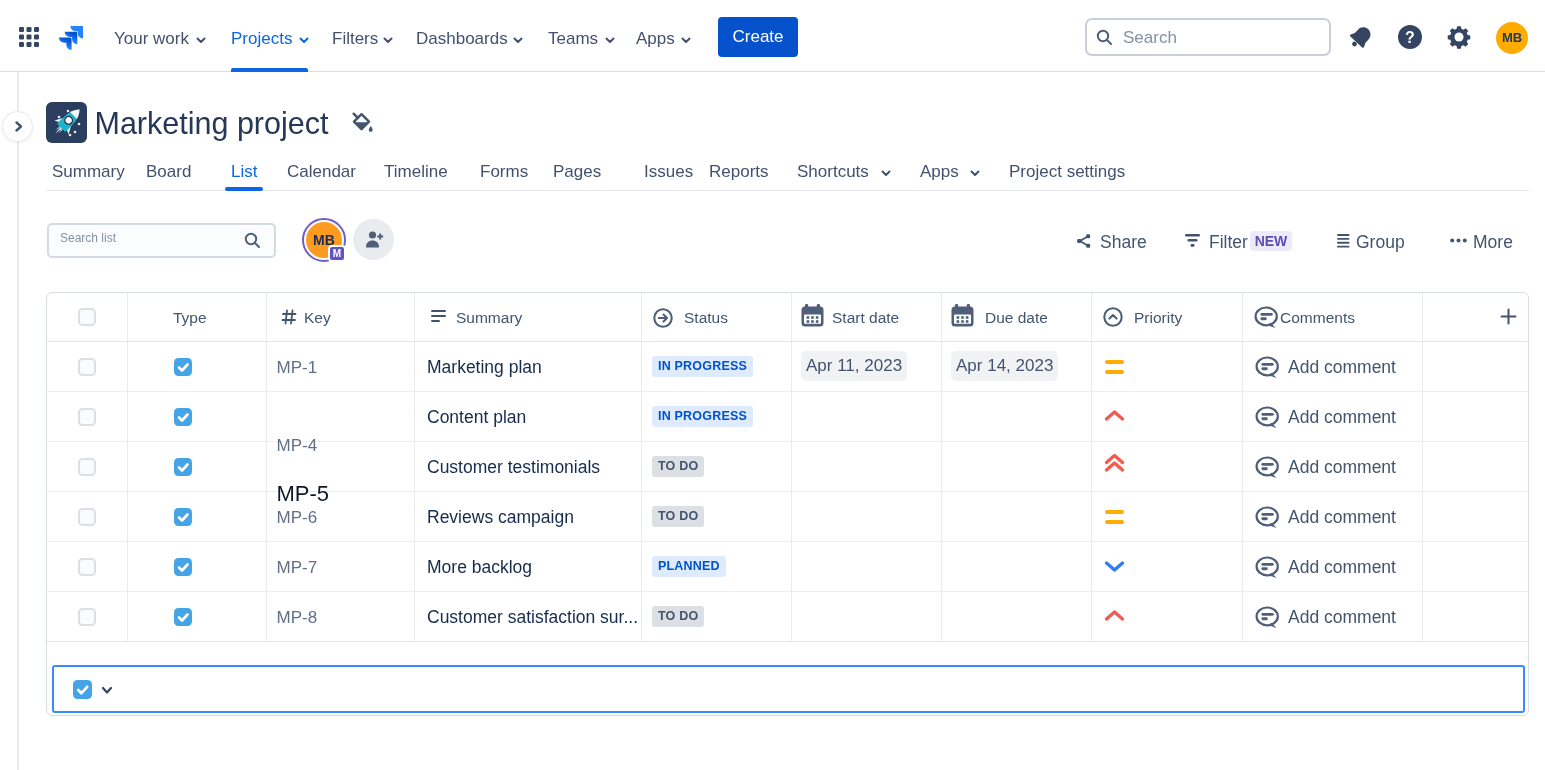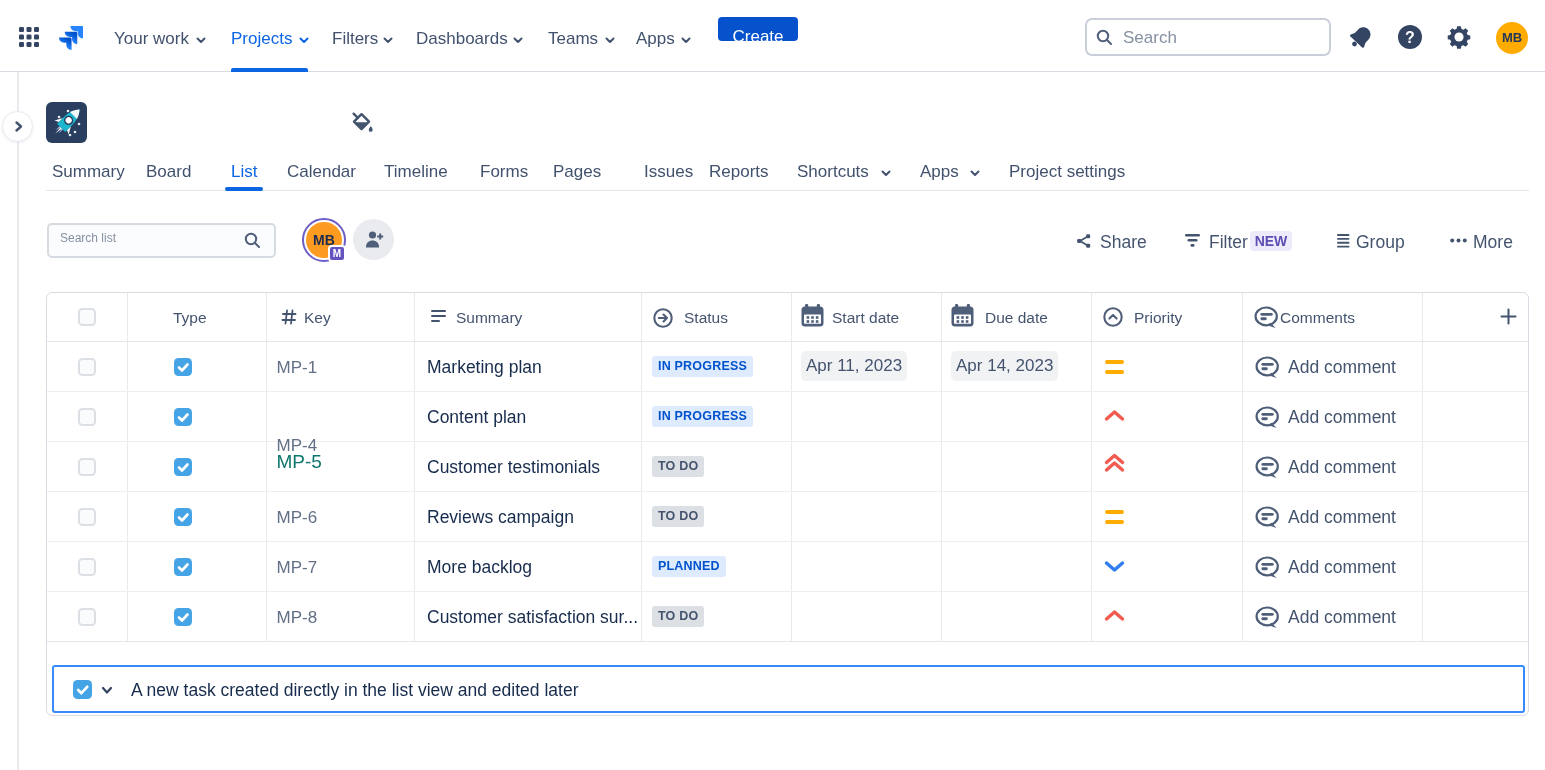--- a/index.html
+++ b/index.html
@@ -74,21 +74,21 @@
     </svg>
 <span class="navitem" style="left:548px;">Teams</span>
 <svg class="abs" style="left:604px;top:34px;" width="12" height="12" fill="none" stroke="#42526E" stroke-width="2" stroke-linecap="round" stroke-linejoin="round">
       <path d="M2.5 4.5 L6 8 L9.5 4.5"></path>
     </svg>
 <span class="navitem" style="left:636px;">Apps</span>
 <svg class="abs" style="left:680px;top:34px;" width="12" height="12" fill="none" stroke="#42526E" stroke-width="2" stroke-linecap="round" stroke-linejoin="round">
       <path d="M2.5 4.5 L6 8 L9.5 4.5"></path>
     </svg>
 
-<div class="abs" style="left:718px;top:17px;width:80px;height:24px;background:#0652CC;border-radius:4px;color:#fff;font-size:17px;text-align:center;line-height:40px;">Create</div>
+<div class="abs" style="left:718px;top:17px;width:80px;height:40px;background:#0652CC;border-radius:4px;color:#fff;font-size:17px;text-align:center;line-height:40px;">Create</div>
 
 <div class="abs" style="left:1085px;top:18px;width:246px;height:38px;border:2px solid #C9CEDA;border-radius:7px;background:#fff;"></div>
 <svg class="abs" style="left:1096px;top:29px;" width="17" height="17" fill="none" stroke="#505F79" stroke-width="2" stroke-linecap="round">
       <circle cx="7" cy="7" r="5.2"></circle>
       <path d="M11 11 L15 15"></path>
     </svg>
 <span class="abs" style="left:1123px;top:28px;font-size:17px;color:#8590A2;">Search</span>
 
 <svg class="abs" style="left:1347px;top:24px;" width="27" height="27" viewBox="0 0 24 24">
   <g transform="rotate(43 12 12)" fill="#344563">
@@ -132,20 +132,21 @@
     <circle cx="20.5" cy="17.5" r="4.6" fill="#2A3F5F"></circle>
     <circle cx="20.5" cy="17.5" r="3.1" fill="#fff"></circle>
     <path d="M14.7 20 L10.5 27.5 L14.7 25.6 Z" fill="#F4F7FA"></path>
     <path d="M26.3 20 L30.5 27.5 L26.3 25.6 Z" fill="#F4F7FA"></path>
     <path d="M18.2 28 L18.2 33.5 L19.9 28 Z" fill="#9DC6F0"></path>
     <path d="M21.1 28 L22.8 33.5 L22.8 28 Z" fill="#9DC6F0"></path>
     <path d="M19.6 28 L20.5 36.5 L21.4 28 Z" fill="#F4F7FA"></path>
   </g>
 </svg>
 
+<span class="abs" style="left:94.5px;top:106px;font-size:30.5px;color:#253858;">Marketing project</span>
 
 <svg class="abs" style="left:348px;top:109px;" width="27" height="27" viewBox="0 0 27 27">
   <g stroke="#44546F" stroke-width="2.4" fill="none" stroke-linejoin="round" stroke-linecap="round">
     <path d="M6 12.7 L13.5 5.2 L21 12.7 L13.5 20.2 Z"></path>
     <path d="M9.8 8.9 L5.6 4.7"></path>
   </g>
   <path d="M6.6 13.3 H20.4 L13.5 20.2 Z" fill="#44546F"></path>
   <path d="M22.9 16.9 c1.15 1.75 1.75 3 1.75 4 a1.95 1.95 0 1 1 -3.9 0 c0-1 .6-2.25 2.15-4 z" fill="#44546F"></path>
 </svg>
 
@@ -348,21 +349,21 @@
   <rect x="6.4" y="6.9" width="12.4" height="2.9" rx="1.45" fill="#505F79"></rect>
   <rect x="6.4" y="11.3" width="6.4" height="2.9" rx="1.45" fill="#505F79"></rect>
 </svg>
 <span class="addc" style="left:1288px;top:406.5px;">Add comment</span>
 
 <div class="cb" style="left:78px;top:458px;"></div>
 <div class="typeicon" style="left:174px;top:458px;"></div>
 <svg class="abs" style="left:174px;top:458px;" width="18" height="18" fill="none" stroke="#fff" stroke-width="2.6" stroke-linecap="round" stroke-linejoin="round">
       <path d="M5 9.5 L8 12.5 L13.5 6.5"></path>
     </svg>
-<span class="celltxt" style="left:276.5px;top:451px;font-size:19px;color:#0f766e;">MP-5</span>
+<span class="celltxt" style="left:276.5px;top:481px;font-size:22px;color:#0f172a;">MP-5</span>
 <span class="celltxt" style="left:427px;top:456.5px;">Customer testimonials</span>
 <span class="chip gray" style="left:652px;top:456px;">TO DO</span>
 <svg class="abs" style="left:1104px;top:453px;" width="21" height="20" viewBox="0 0 21 20" fill="none" stroke="#F15B50" stroke-width="3.4" stroke-linecap="round" stroke-linejoin="round">
       <path d="M2.5 9.5 L10.5 2.5 L18.5 9.5 M2.5 17 L10.5 10 L18.5 17"></path>
     </svg>
 <svg class="abs" style="left:1254.5px;top:455.5px;" width="25" height="24" viewBox="0 0 25 24">
   <ellipse cx="12.2" cy="10.4" rx="10.6" ry="8.9" fill="none" stroke="#505F79" stroke-width="2.2"></ellipse>
   <path d="M16.5 16.8 L21.6 21.9 L13 19.2 Z" fill="#505F79"></path>
   <rect x="6.4" y="6.9" width="12.4" height="2.9" rx="1.45" fill="#505F79"></rect>
   <rect x="6.4" y="11.3" width="6.4" height="2.9" rx="1.45" fill="#505F79"></rect>
@@ -426,15 +427,14 @@
 <span class="addc" style="left:1288px;top:606.5px;">Add comment</span>
 
 <div class="abs" style="left:52px;top:665px;width:1473px;height:48px;border:2.5px solid #388BFF;border-radius:3px;background:#fff;"></div>
 <div class="typeicon" style="left:73px;top:680px;width:19px;height:19px;"></div>
 <svg class="abs" style="left:73px;top:680px;" width="19" height="19" fill="none" stroke="#fff" stroke-width="2.7" stroke-linecap="round" stroke-linejoin="round">
       <path d="M5.2 10 L8.4 13.2 L14.2 6.8"></path>
     </svg>
 <svg class="abs" style="left:100px;top:684px;" width="14" height="12" fill="none" stroke="#344563" stroke-width="2.2" stroke-linecap="round" stroke-linejoin="round">
       <path d="M3 4 L7 8.5 L11 4"></path>
     </svg>
-<span class="celltxt" style="left:131px;top:679.5px;">A new task created directly in the list view and edited later</span>
 
 </div>
 
 </body></html>

